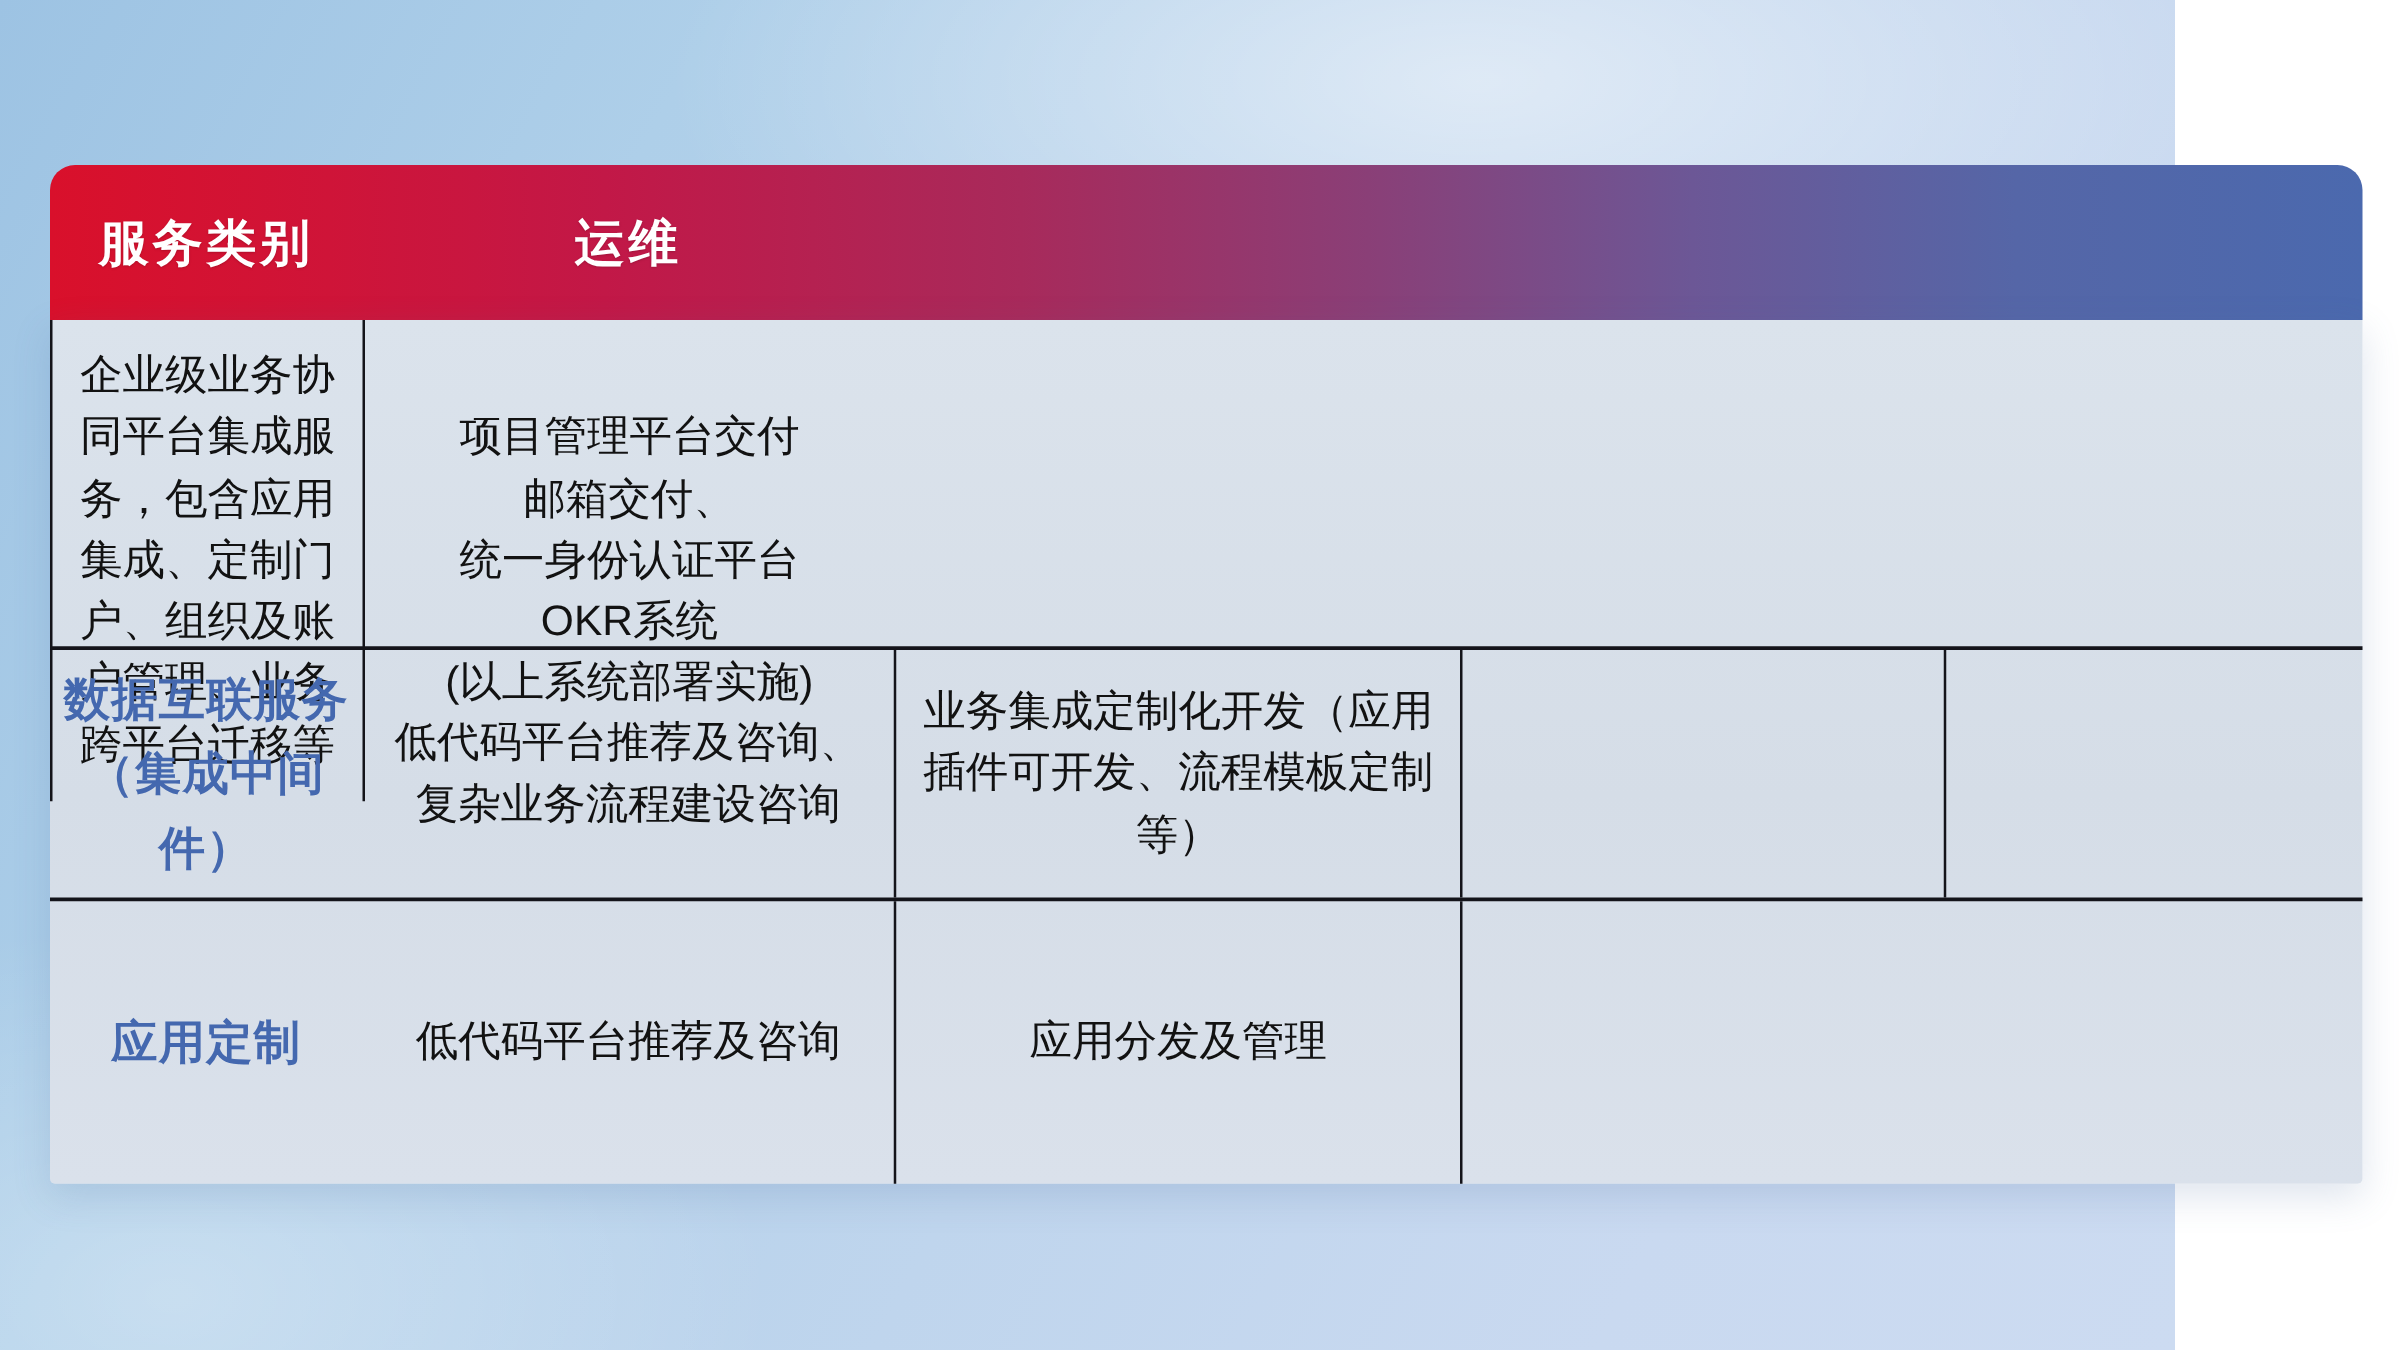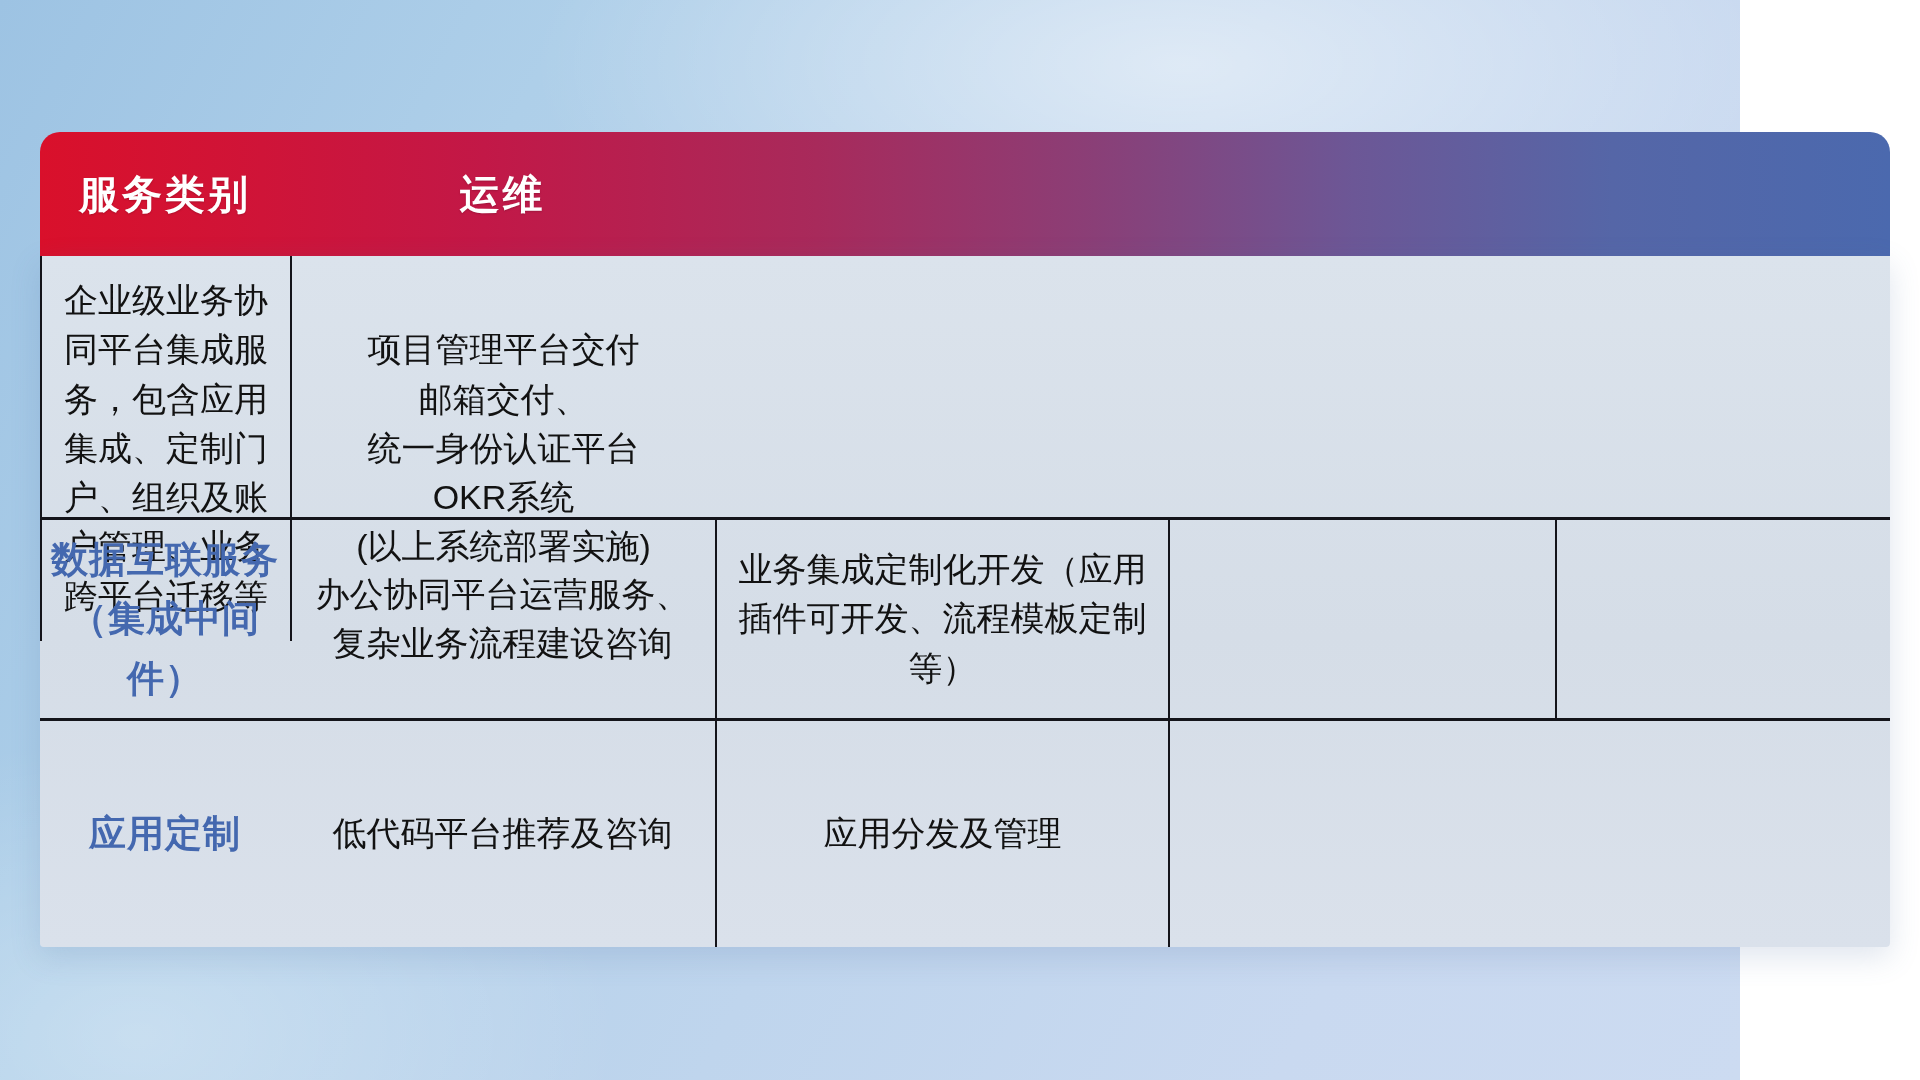--- a/index.html
+++ b/index.html
@@ -106,21 +106,21 @@
         <div class="td col-delivery">项目管理平台交付
 邮箱交付、
 统一身份认证平台
 OKR系统
 (以上系统部署实施)</div>
       </div>
 
       <div class="tr">
         <div class="td col-category">数据互联服务
 （集成中间件）</div>
-        <div class="td col-consulting">办公协同平台运营服务、复杂业务流程建设咨询</div>
+        <div class="td col-consulting">低代码平台推荐及咨询、复杂业务流程建设咨询</div>
         <div class="td col-development">业务集成定制化开发（应用插件可开发、流程模板定制等）</div>
         <div class="td col-delivery"></div>
         <div class="td col-operations"></div>
       </div>
 
       <div class="tr">
         <div class="td col-category">应用定制</div>
         <div class="td col-consulting">低代码平台推荐及咨询</div>
         <div class="td col-delivery">应用分发及管理</div>
         <div class="td col-operations"></div>

